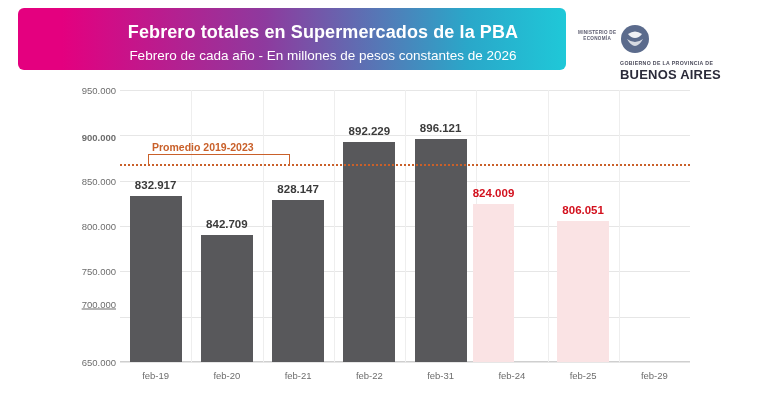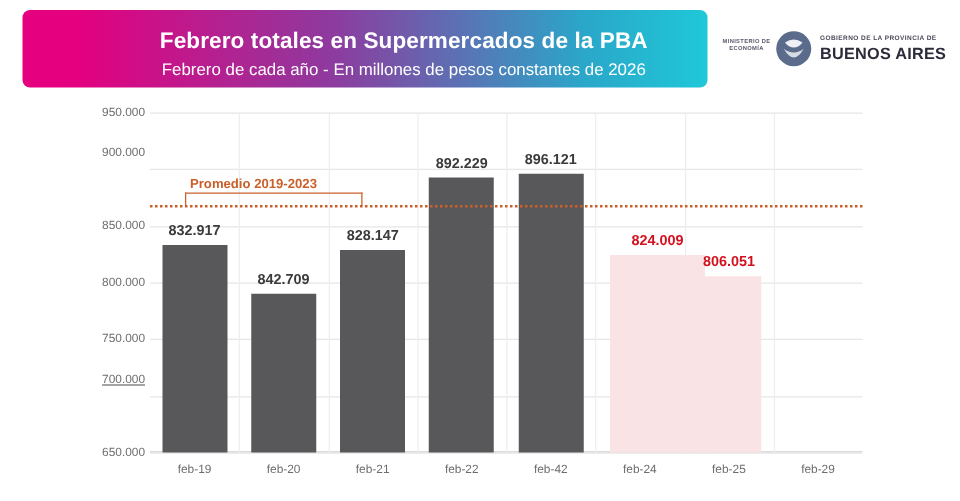--- a/index.html
+++ b/index.html
@@ -39,21 +39,21 @@
   .logo-min{
     position:absolute;left:578px;top:30px;
     text-align:center;
     color:#5a5a6e;
     font-size:4.6px;font-weight:bold;
     line-height:6px;
     letter-spacing:.3px;
   }
   .logo-pba{
     position:absolute;left:620px;top:24px;
-    display:flex;align-items:center;gap:6px;
+    display:flex;align-items:flex-start;gap:6px;flex-direction:column;
   }
   .logo-pba .mark{
     width:30px;height:30px;
   }
   .logo-pba .txt .l1{
     font-size:5.2px;color:#4a4a5a;letter-spacing:.35px;font-weight:bold;
     margin-bottom:1px;
   }
   .logo-pba .txt .l2{
     font-size:13px;color:#2b2b3a;font-weight:bold;letter-spacing:.2px;
@@ -149,21 +149,21 @@
   </div>
 </div>
 
 <div class="chart">
   <div class="ylabels" id="ylabels">
       <div class="ylabel" style="top: 272px;">650.000</div>
       <div class="ylabel" style="top: 214px; text-decoration: underline;">700.000</div>
       <div class="ylabel" style="top: 181.333px;">750.000</div>
       <div class="ylabel" style="top: 136px;">800.000</div>
       <div class="ylabel" style="top: 90.6667px;">850.000</div>
-      <div class="ylabel" style="top: 32px;">900.000</div>
+      <div class="ylabel" style="top: 47px; font-weight: bold;">900.000</div>
       <div class="ylabel" style="top: 0px;">950.000</div>
     </div>
   <div class="plot" id="plot">
     <div class="axis-base"></div>
   <div class="gridline" style="top: 272px;"></div>
       <div class="gridline" style="top: 226.667px;"></div>
       <div class="gridline" style="top: 181.333px;"></div>
       <div class="gridline" style="top: 136px;"></div>
       <div class="gridline" style="top: 90.6667px;"></div>
       <div class="gridline" style="top: 45.3333px;"></div>
@@ -183,33 +183,33 @@
       </div>
       <div class="bar" style="left: 152.125px; width: 52px; height: 161.52px; background: rgb(88, 88, 91);">
         <div class="val" style="color: rgb(59, 59, 59);">828.147</div>
       </div>
       <div class="bar" style="left: 223.375px; width: 52px; height: 219.621px; background: rgb(88, 88, 91);">
         <div class="val" style="color: rgb(59, 59, 59);">892.229</div>
       </div>
       <div class="bar" style="left: 294.625px; width: 52px; height: 223.15px; background: rgb(88, 88, 91);">
         <div class="val" style="color: rgb(59, 59, 59);">896.121</div>
       </div>
-      <div class="bar" style="left: 368px; width: 76px; height: 157.768px; background: rgb(250, 227, 228);">
+      <div class="bar" style="left: 353px; width: 41px; height: 157.768px; background: rgb(250, 227, 228);">
         <div class="val" style="color: rgb(211, 17, 30);">824.009</div>
       </div>
       <div class="bar" style="left: 437.125px; width: 52px; height: 141.486px; background: rgb(250, 227, 228);">
         <div class="val" style="color: rgb(211, 17, 30);">806.051</div>
       </div>
       <div class="avgline" style="top: 73.9613px; border-top-color: rgb(201, 96, 42);"></div>
       <div class="avgbox" style="left: 28px; width: 140px; top: 63.9613px; border-color: rgb(201, 96, 42);"></div>
       <div class="avglabel" style="left: 32px; top: 50.9613px; color: rgb(201, 96, 42);">Promedio 2019-2023</div>
     </div>
   <div class="xlabels" id="xlabels">
       <div class="xlabel" style="left: 35.625px;">feb-19</div>
       <div class="xlabel" style="left: 106.875px;">feb-20</div>
       <div class="xlabel" style="left: 178.125px;">feb-21</div>
       <div class="xlabel" style="left: 249.375px;">feb-22</div>
-      <div class="xlabel" style="left: 320.625px;">feb-42</div>
+      <div class="xlabel" style="left: 320.625px;">feb-31</div>
       <div class="xlabel" style="left: 391.875px;">feb-24</div>
       <div class="xlabel" style="left: 463.125px;">feb-25</div>
       <div class="xlabel" style="left: 534.375px;">feb-29</div>
     </div>
 </div>
 
 </body></html>

